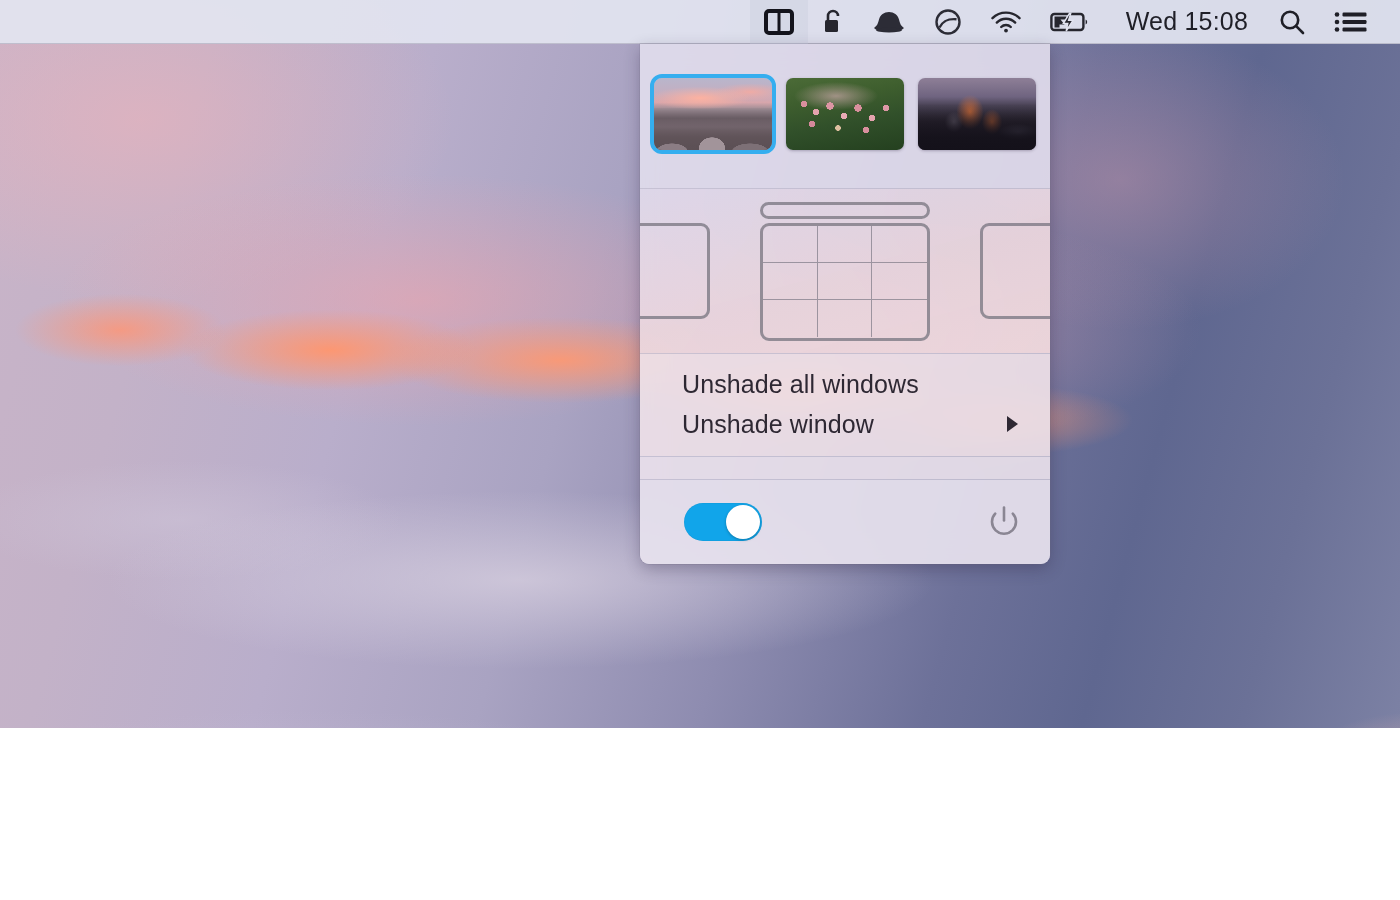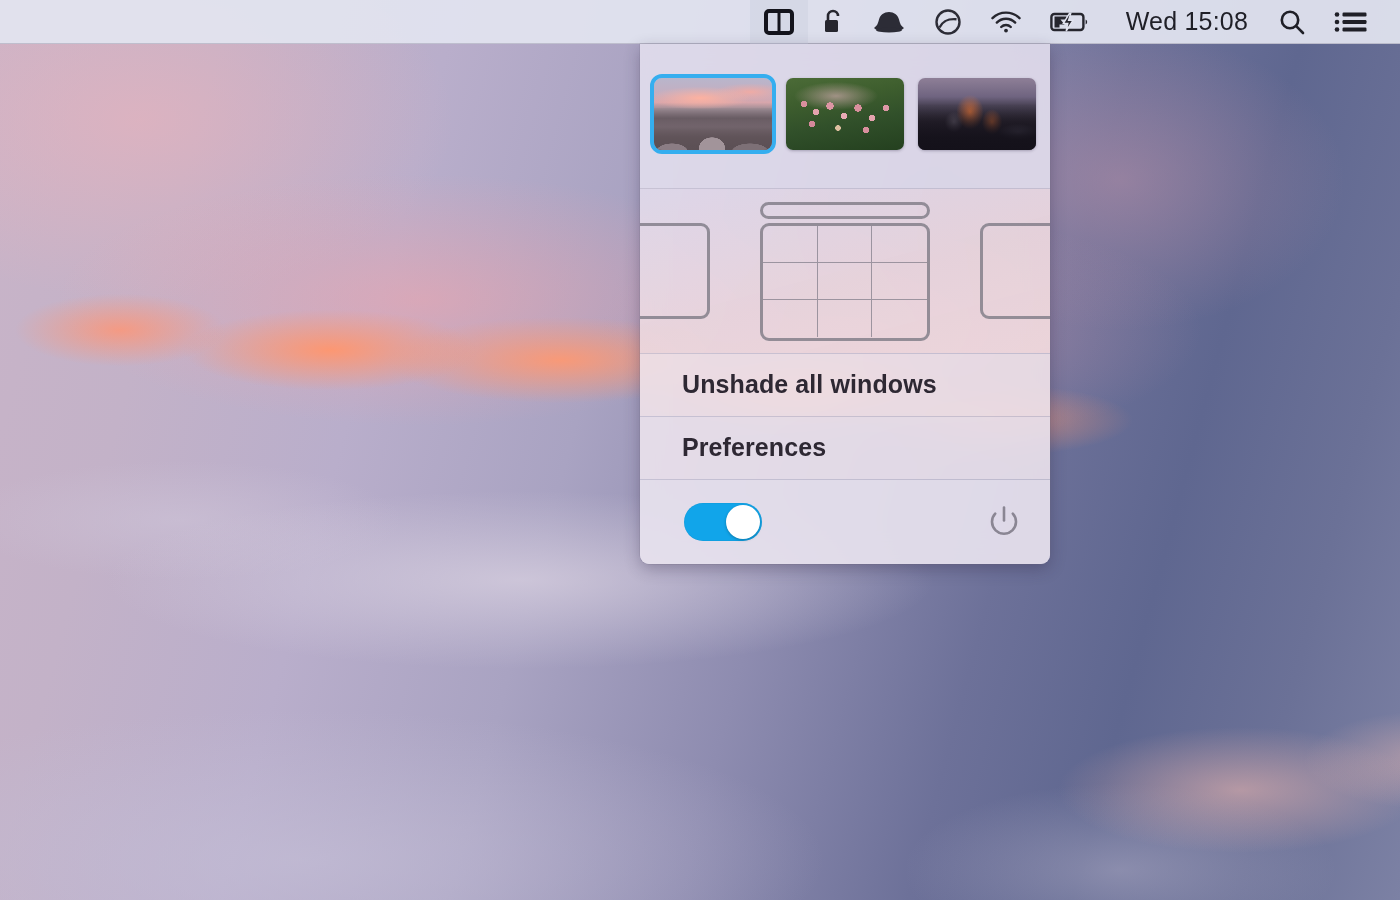--- a/index.html
+++ b/index.html
@@ -8,21 +8,21 @@
     width: 1400px;
     height: 900px;
     overflow: hidden;
     font-family: "Liberation Sans", sans-serif;
   }
 
   
   #desktop {
     position: relative;
     width: 1400px;
-    height: 900px;
+    height: 728px;
     background:
       
       radial-gradient(ellipse 260px 90px at 1240px 790px, rgba(244,186,176,0.55) 0%, rgba(244,186,176,0) 70%),
       radial-gradient(ellipse 180px 70px at 1430px 760px, rgba(246,190,178,0.45) 0%, rgba(246,190,178,0) 70%),
       radial-gradient(ellipse 300px 120px at 1120px 870px, rgba(180,176,200,0.5) 0%, rgba(180,176,200,0) 72%),
       
       radial-gradient(ellipse 700px 200px at 300px 860px, rgba(196,190,214,0.7) 0%, rgba(196,190,214,0) 75%),
       
       radial-gradient(ellipse 150px 52px at 120px 330px, rgba(252,150,120,0.85) 0%, rgba(252,150,120,0) 70%),
       radial-gradient(ellipse 210px 58px at 330px 350px, rgba(255,150,110,0.95) 0%, rgba(255,150,110,0) 70%),
@@ -246,21 +246,21 @@
   .menu-row {
     height: 40px;
     padding: 0 22px 0 42px;
     display: flex;
     align-items: center;
     justify-content: space-between;
     cursor: default;
   }
   .menu-label {
     font-size: 25px;
-    font-weight: 700;
+    font-weight: 400;
     color: #2e2833;
     letter-spacing: 0.1px;
     white-space: nowrap;
   }
   .submenu-arrow {
     width: 0; height: 0;
     border-left: 11px solid #2e2833;
     border-top: 8px solid transparent;
     border-bottom: 8px solid transparent;
     margin-right: 10px;
@@ -407,28 +407,29 @@
 
       <div class="layout-card side right"></div>
     </div>
 
     <div class="sep"></div>
 
     <div class="menu-group">
       <div class="menu-row">
         <span class="menu-label">Unshade all windows</span>
       </div>
+      <div class="menu-row">
+        <span class="menu-label">Unshade window</span>
+        <span class="submenu-arrow"></span>
+      </div>
     </div>
 
     <div class="sep"></div>
 
     <div class="menu-group second">
-      <div class="menu-row">
-        <span class="menu-label">Preferences</span>
-      </div>
     </div>
 
     <div class="sep"></div>
 
     <div id="footer">
       <div class="menu-row" style="padding:0 0 0 34px;height:auto;">
         <div class="toggle">
           <div class="knob"></div>
         </div>
       </div>

